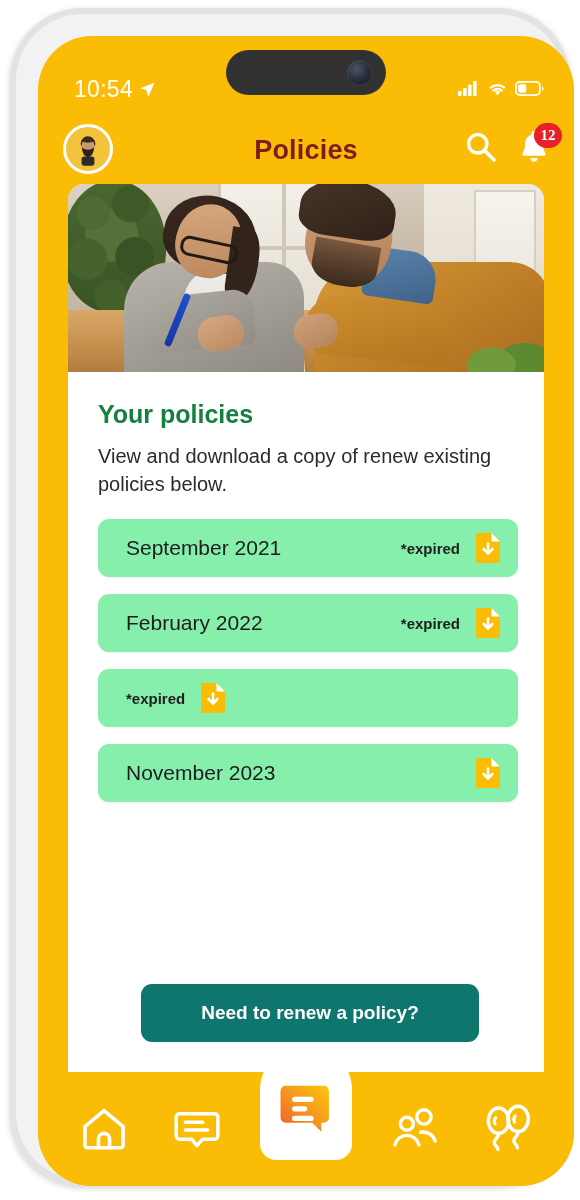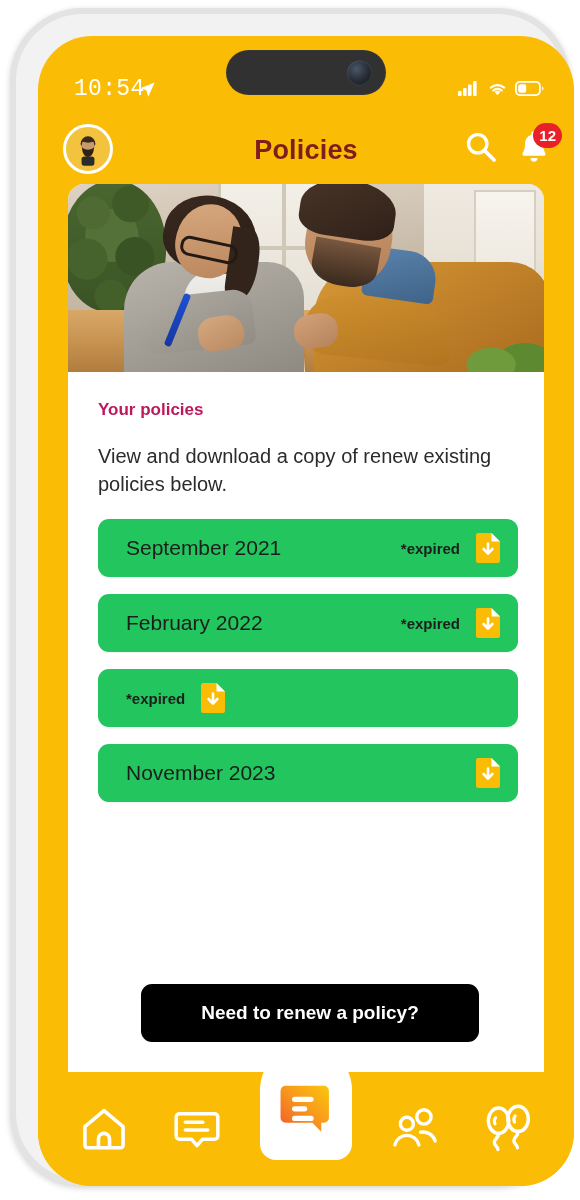--- a/index.html
+++ b/index.html
@@ -28,21 +28,21 @@
   .screen{
     position:absolute; left:22px; top:22px;
     width:536px; height:1150px;
     background:#FBBC05;
     border-radius:54px;
     overflow:hidden;
   }
 
   
   .status-bar{
-    position:absolute; top:0; left:0; width:100%; height:78px;font-family:Liberation Mono, monospace;
+    position:absolute; top:0; left:0; width:100%; height:78px;
   }
   .status-time{
     position:absolute; left:36px; top:40px;
     font-size:23px; color:#fff; letter-spacing:.3px;
   }
   .loc-arrow{ position:absolute; left:100px; top:44px; }
   .status-right{ position:absolute; right:30px; top:44px; display:flex; align-items:center; gap:7px; }
   .dynamic-island{
     position:absolute; left:50%; transform:translateX(-50%); top:14px;
     width:160px; height:45px; border-radius:23px;
@@ -71,21 +71,21 @@
     position:absolute; left:50%; top:54%; transform:translate(-50%,-50%);
     width:22px; height:30px;
   }
   .header-title{
     position:absolute; left:0; top:0; width:100%;
     line-height:72px; text-align:center;
     color:#7f1d1d; font-size:27px; font-weight:600; letter-spacing:.2px;
   }
   .header-actions{
     position:absolute; right:22px; top:16px;
-    display:flex; align-items:center; gap:18px;
+    display:flex; align-items:center; gap:18px;font-family:Liberation Serif, serif;
   }
   .bell-wrap{ position:relative; width:36px; height:38px; }
   .badge{
     position:absolute; right:-10px; top:-7px;
     min-width:28px; height:25px; padding:0 6px;
     border-radius:13px; background:#E8202A;
     color:#fff; font-size:15px; font-weight:700;
     display:flex; align-items:center; justify-content:center;
     line-height:1;
   }
@@ -254,55 +254,55 @@
     position:absolute; right:-6px; bottom:-10px; width:84px; height:58px;
     background:
       radial-gradient(ellipse at 30% 70%, #6f9b3c 0 24px, transparent 25px),
       radial-gradient(ellipse at 70% 60%, #5d8a30 0 26px, transparent 27px),
       radial-gradient(ellipse at 52% 95%, #4f7a28 0 22px, transparent 23px);
   }
 
   
   .card-title{
     position:absolute; left:30px; top:216px;
-    font-size:17px; font-weight:700; color:#be185d;
+    font-size:25px; font-weight:700; color:#15803d;
   }
   .card-sub{
     position:absolute; left:30px; top:258px; width:420px;
     font-size:20px; line-height:28px; color:#2b2b2b;
   }
 
   
   .policy-list{
     position:absolute; left:30px; top:335px; width:420px;
   }
   .policy-row{
     position:relative;
     height:58px; margin-bottom:17px;
-    background:#22c55e; border-radius:11px;
+    background:#86efac; border-radius:11px;
     display:flex; align-items:center;
     padding:0 16px 0 28px;
     box-shadow:0 1px 2px rgba(0,0,0,.05);
   }
   .policy-row .rowname{
     font-size:21px; color:#1d1d1d; flex:1;
   }
   .policy-row .expired{
     font-size:15px; color:#1d1d1d; font-weight:600;
     margin-right:14px;
   }
   .dl-icon{
     width:28px; height:32px; position:relative; flex:0 0 auto;
   }
 
   
   .cta{
     position:absolute; left:73px; top:800px;
     width:338px; height:58px;
-    background:#000000; border:none; border-radius:11px;
+    background:#0f766e; border:none; border-radius:11px;
     color:#fff; font-size:19px; font-weight:700;
     font-family:"Liberation Sans", sans-serif;
     cursor:pointer;
   }
 
   
   .bottom-nav{
     position:absolute; left:0; bottom:0; width:100%; height:114px;
     background:#FBBC05;
   }

